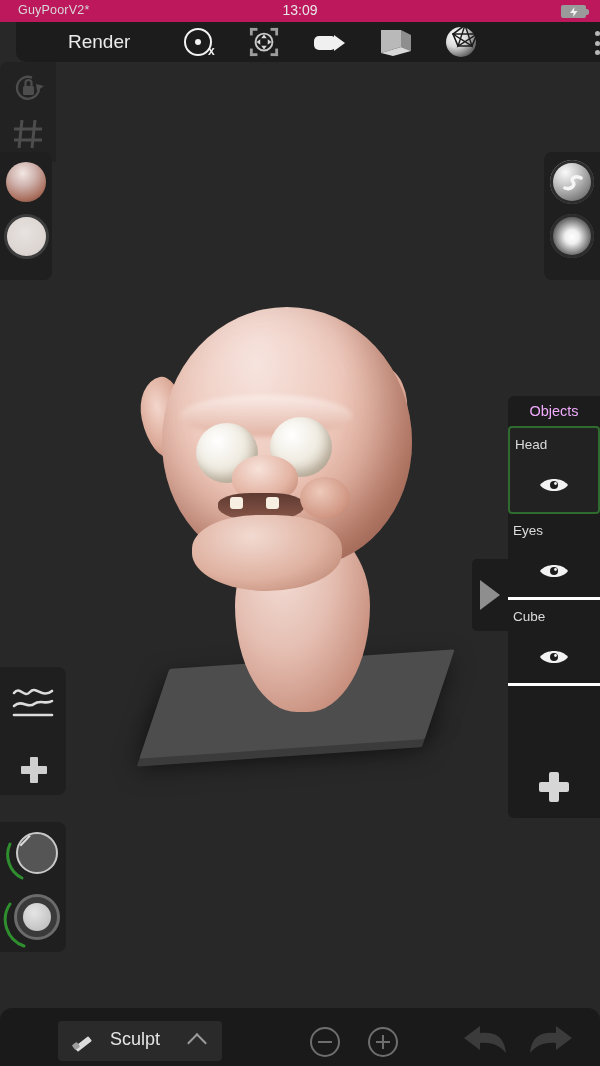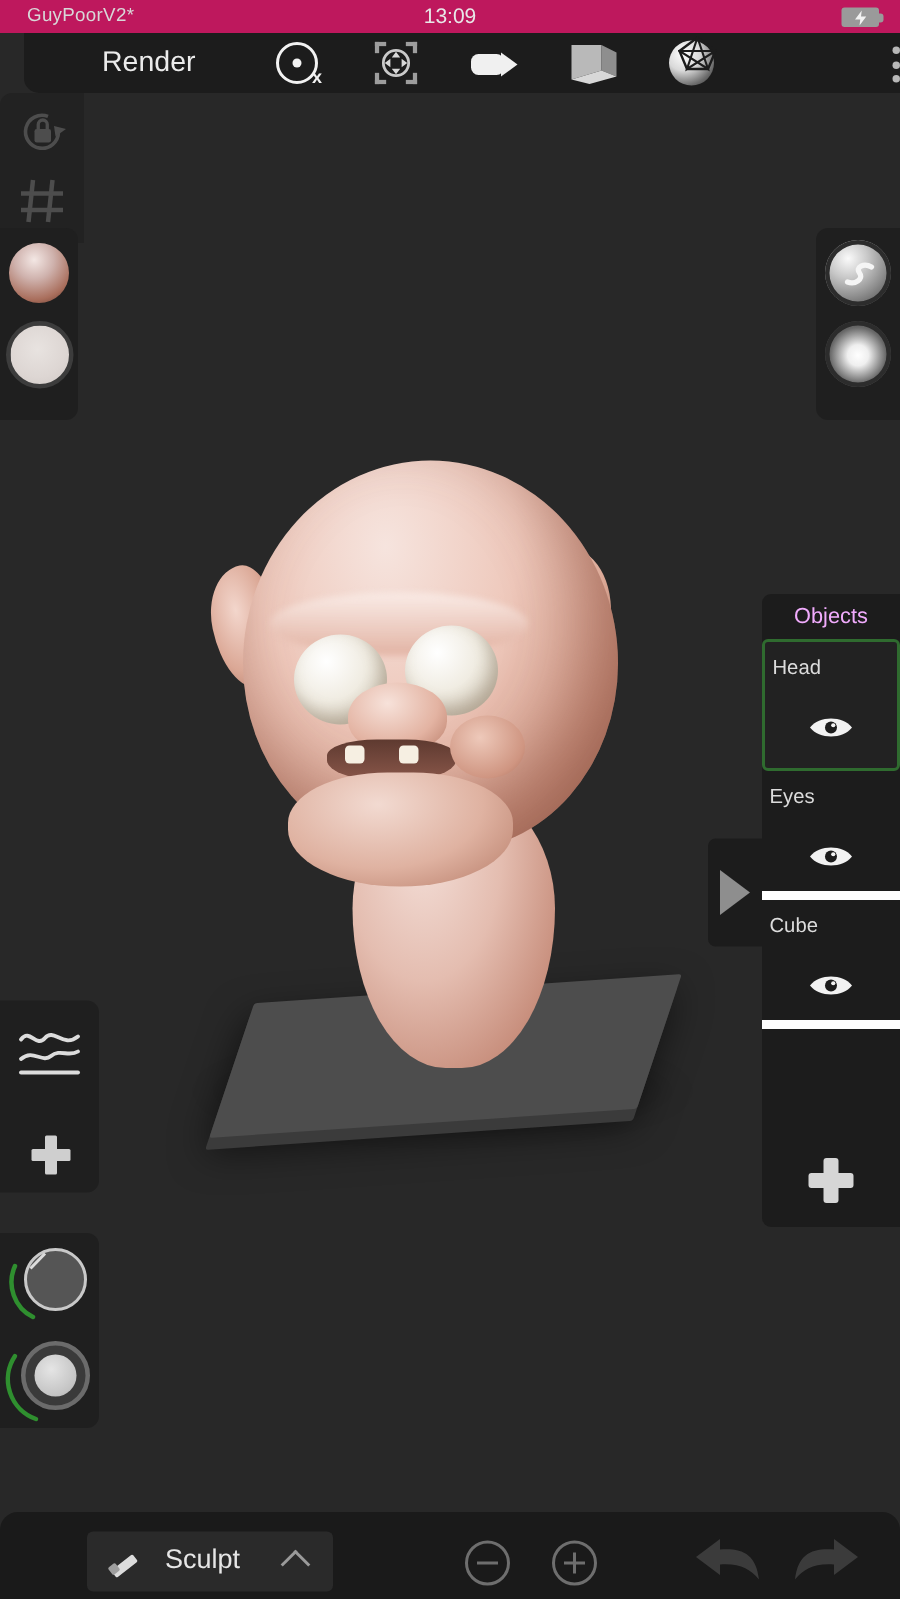--- a/index.html
+++ b/index.html
@@ -304,21 +304,21 @@
     background: #1c1c1c;
     border-top-left-radius: 6px; border-bottom-left-radius: 6px;
     z-index: 25;
   }
   .objects-title {
     height: 30px; line-height: 30px; text-align: center;
     font-size: 14.5px; color: #f0abfc;
   }
   .obj-item {
     position: relative; height: 86px; width: 92px;
-    border-bottom: 6px solid #ffffff; cursor: pointer;
+    border-bottom: 3px solid #ffffff; cursor: pointer;
   }
   .obj-item.selected {
     background: #222222;
     border: 2px solid #2f6b2f;
     border-radius: 4px;
     height: 88px;
   }
   .obj-name {
     position: absolute; left: 5px; top: 9px;
     font-size: 13.5px; color: #dcdcdc;

